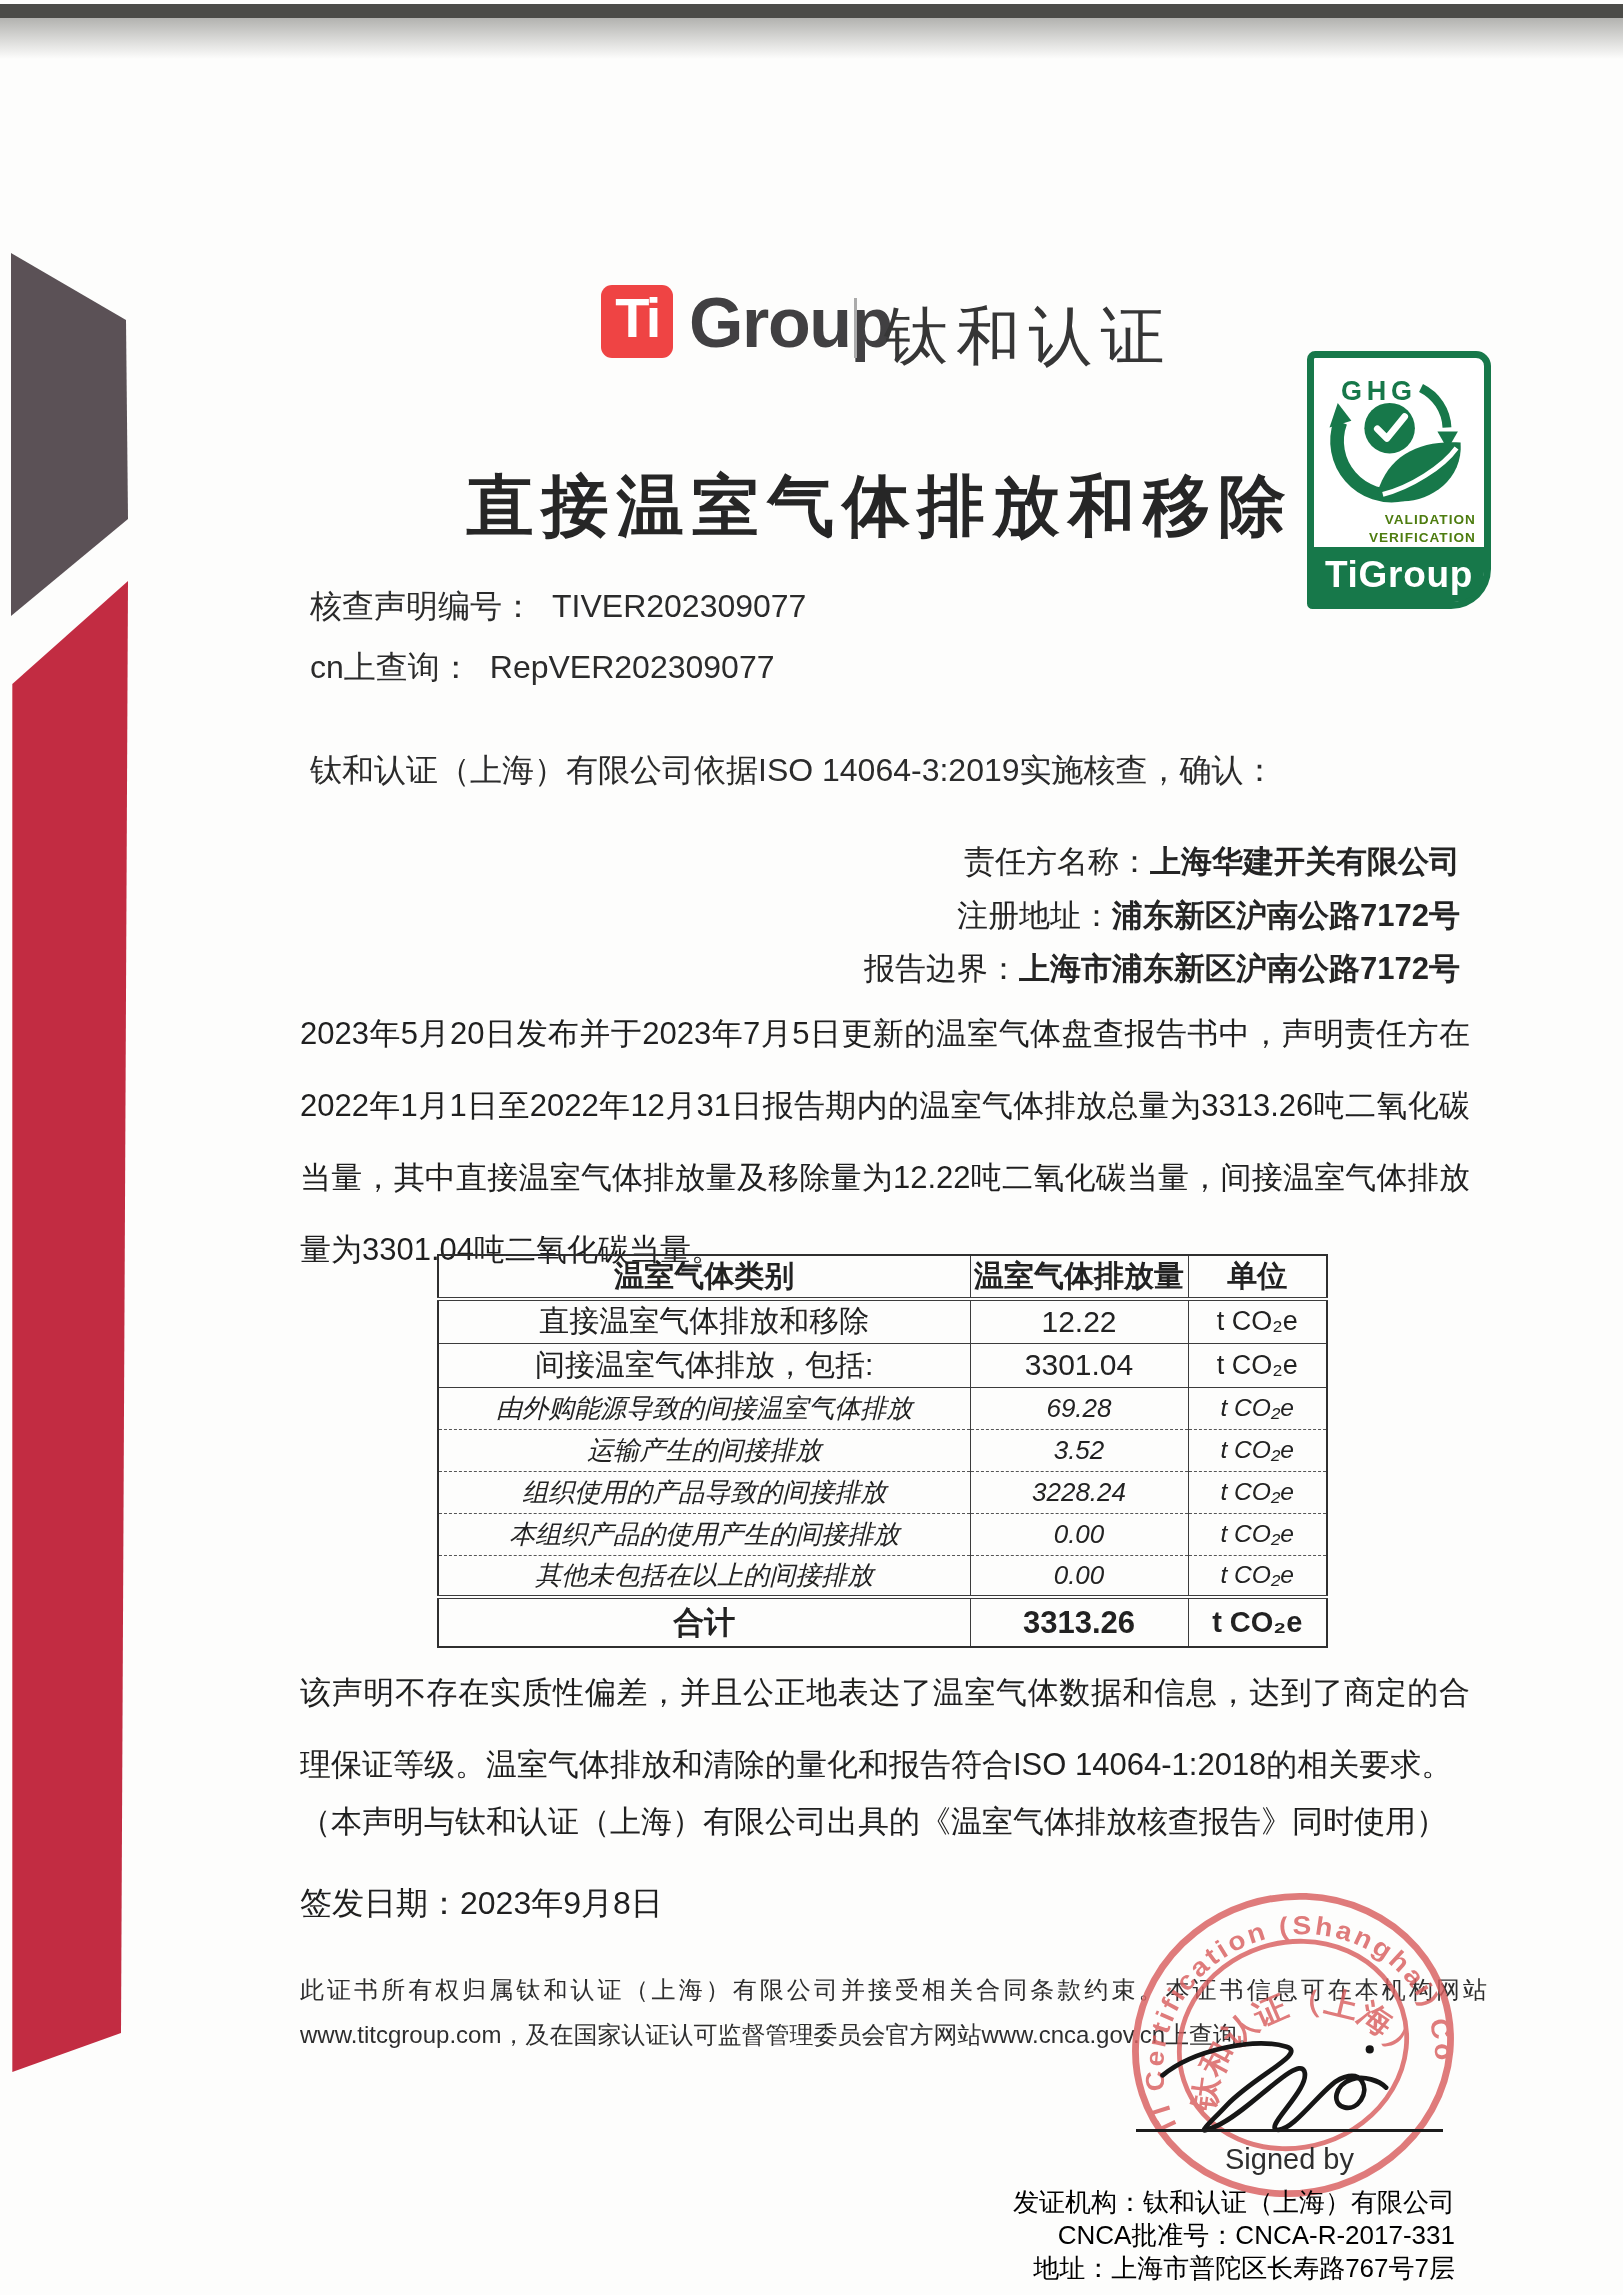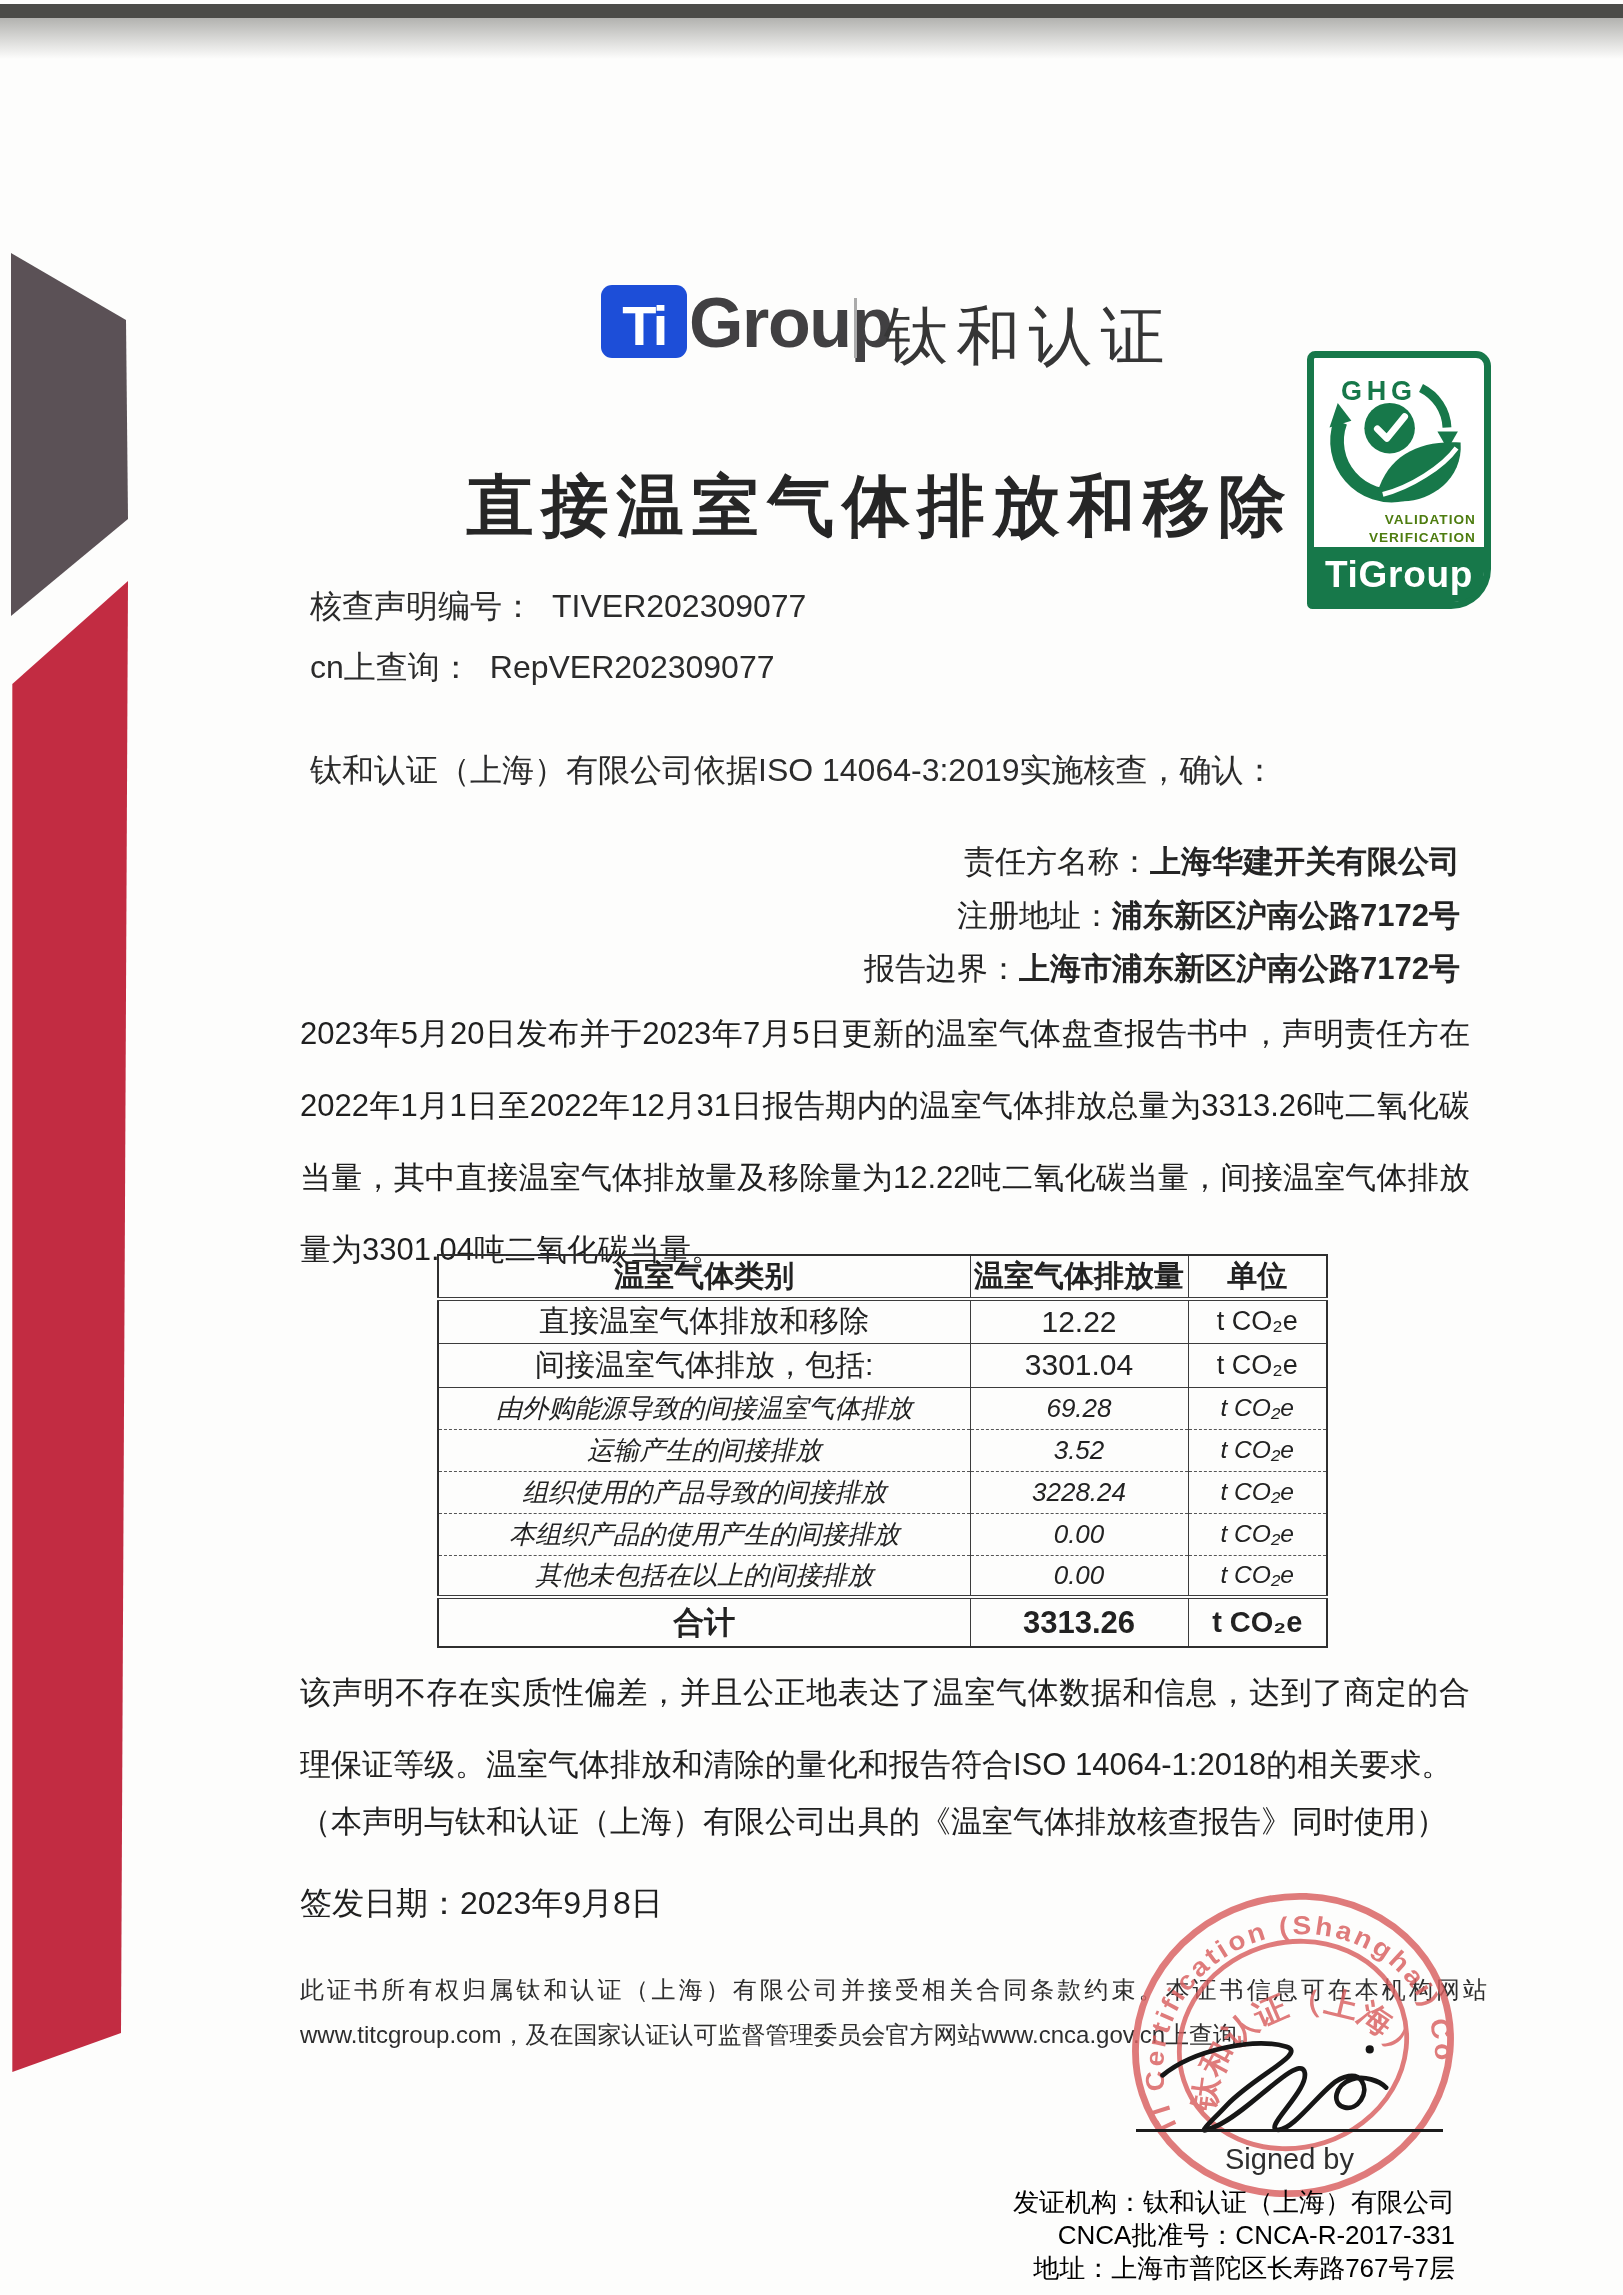--- a/index.html
+++ b/index.html
@@ -9,22 +9,22 @@
     font-family:"Liberation Sans","DejaVu Sans",sans-serif;
   }
   
   .top-scan{position:absolute;left:0;top:4.1px;width:100%;height:13.6px;background:#4b4b48;}
   .top-scan-shadow{position:absolute;left:0;top:18px;width:100%;height:41px;
     background:linear-gradient(#8a8a86,rgba(255,255,255,0));opacity:.65;}
   .band{position:absolute;left:0;top:0;width:136px;height:2295px;}
   .band-gray{background:#5b5156;clip-path:polygon(11px 253px,126px 320px,128px 519px,11px 616px);}
   .band-red{background:#c22c42;clip-path:polygon(12.3px 684px,128px 581px,121px 2033px,12.3px 2072px);}
   
-  .ti-box{position:absolute;left:601px;top:285px;width:86px;height:73px;border-radius:11px;
-    background:#1d4ed8;display:flex;align-items:flex-end;justify-content:center;}
+  .ti-box{position:absolute;left:601px;top:285px;width:72px;height:73px;border-radius:11px;
+    background:#ef4444;display:flex;align-items:flex-start;justify-content:center;}
   .ti-box span{color:#fff;font-size:56px;font-weight:bold;letter-spacing:-2.7px;}
   .logo-group{position:absolute;left:689px;top:283px;font-size:70px;font-weight:bold;
     color:#414042;letter-spacing:-1.4px;}
   .logo-divider{position:absolute;left:854px;top:298px;width:3.4px;height:60px;background:#ababab;}
   .logo-cn{position:absolute;left:884px;top:293px;font-size:64px;color:#363636;letter-spacing:8.2px;font-weight:500;}
   
   .page-title{position:absolute;left:300px;top:461px;width:1160px;text-align:center;
     font-size:67px;font-weight:bold;letter-spacing:8.2px;color:#262626;}
   
   .badge{position:absolute;left:1307px;top:351px;width:184px;height:258px;box-sizing:border-box;

